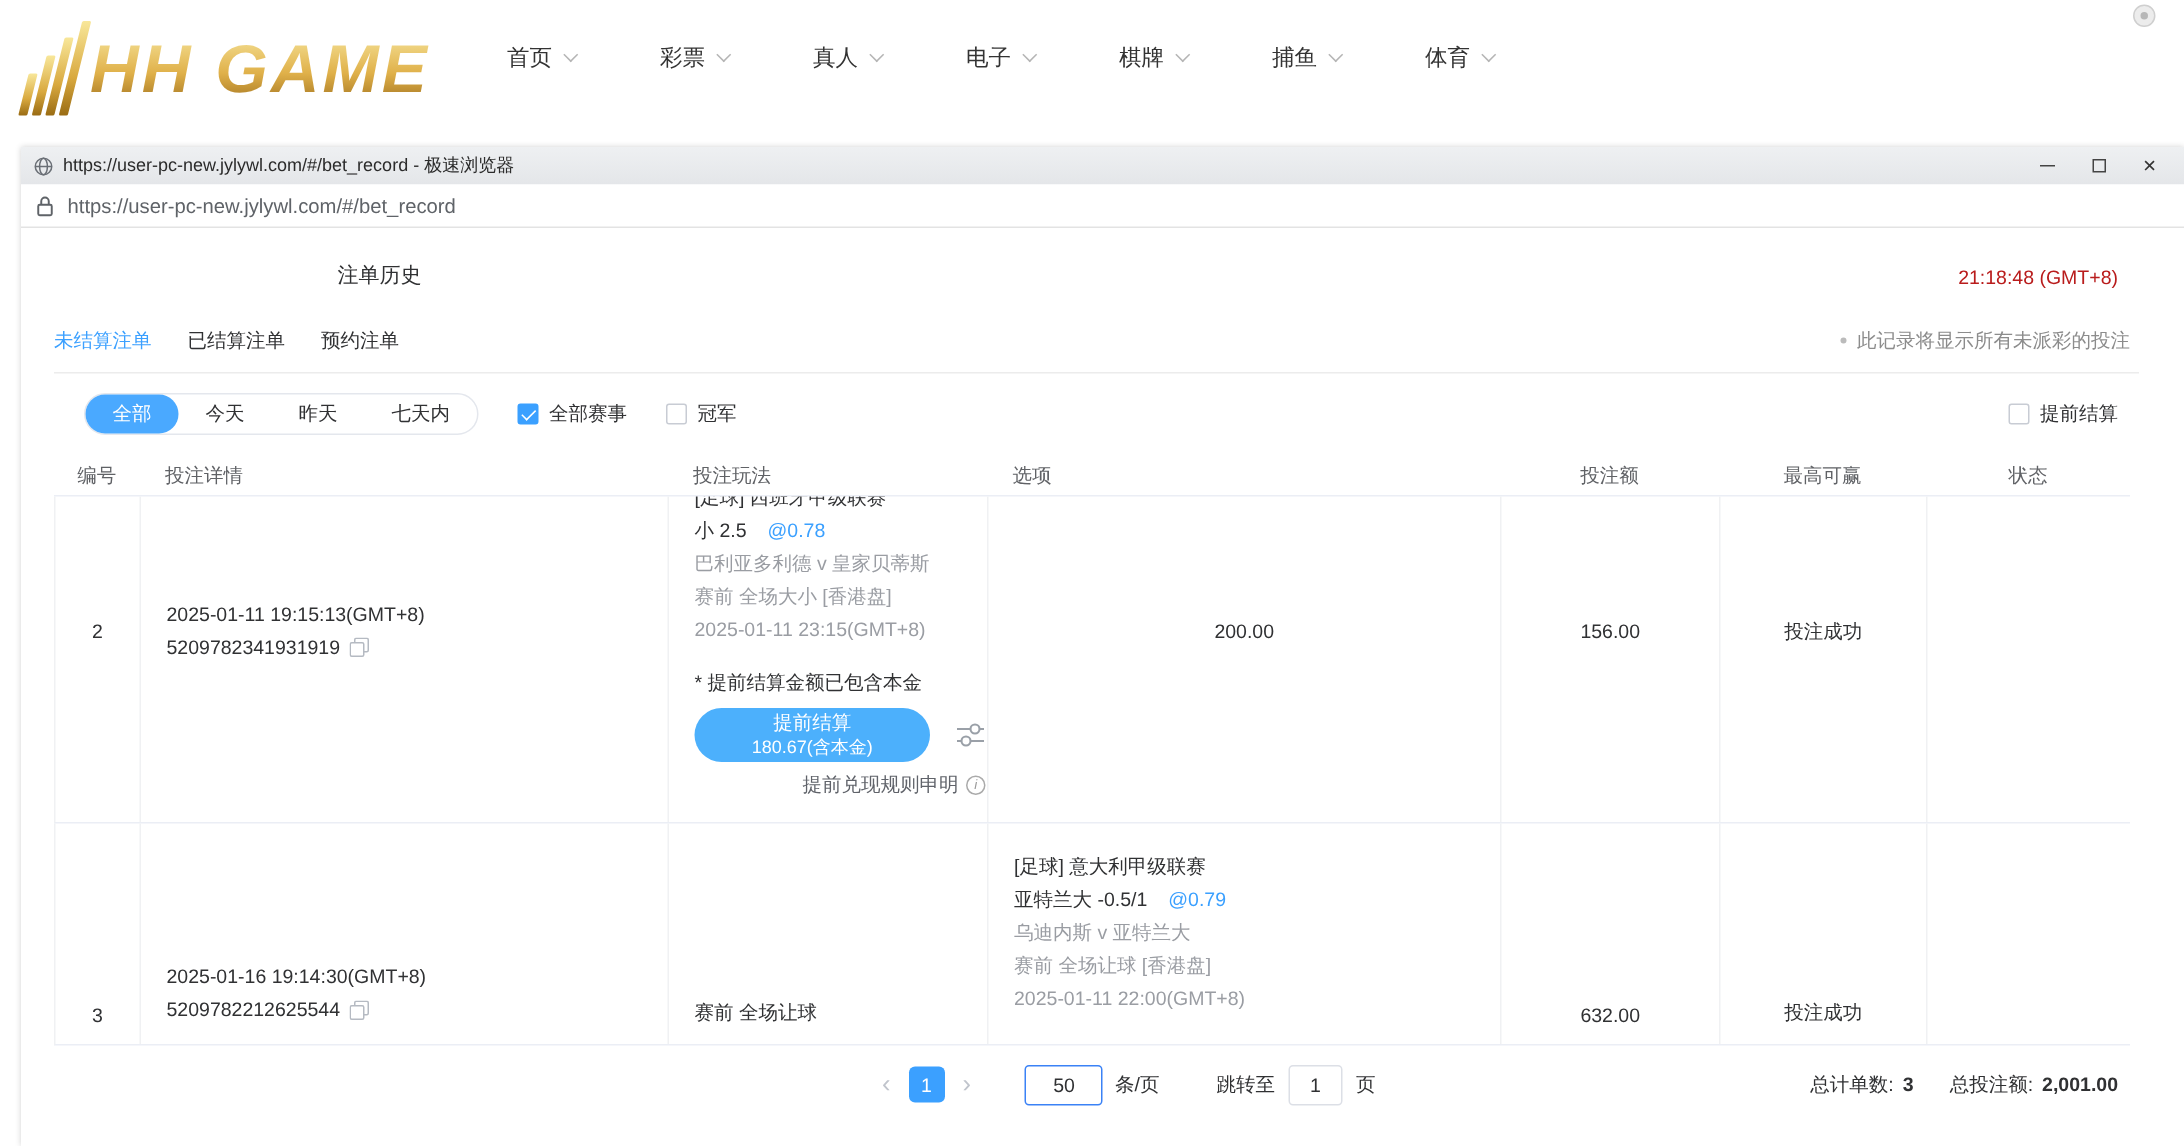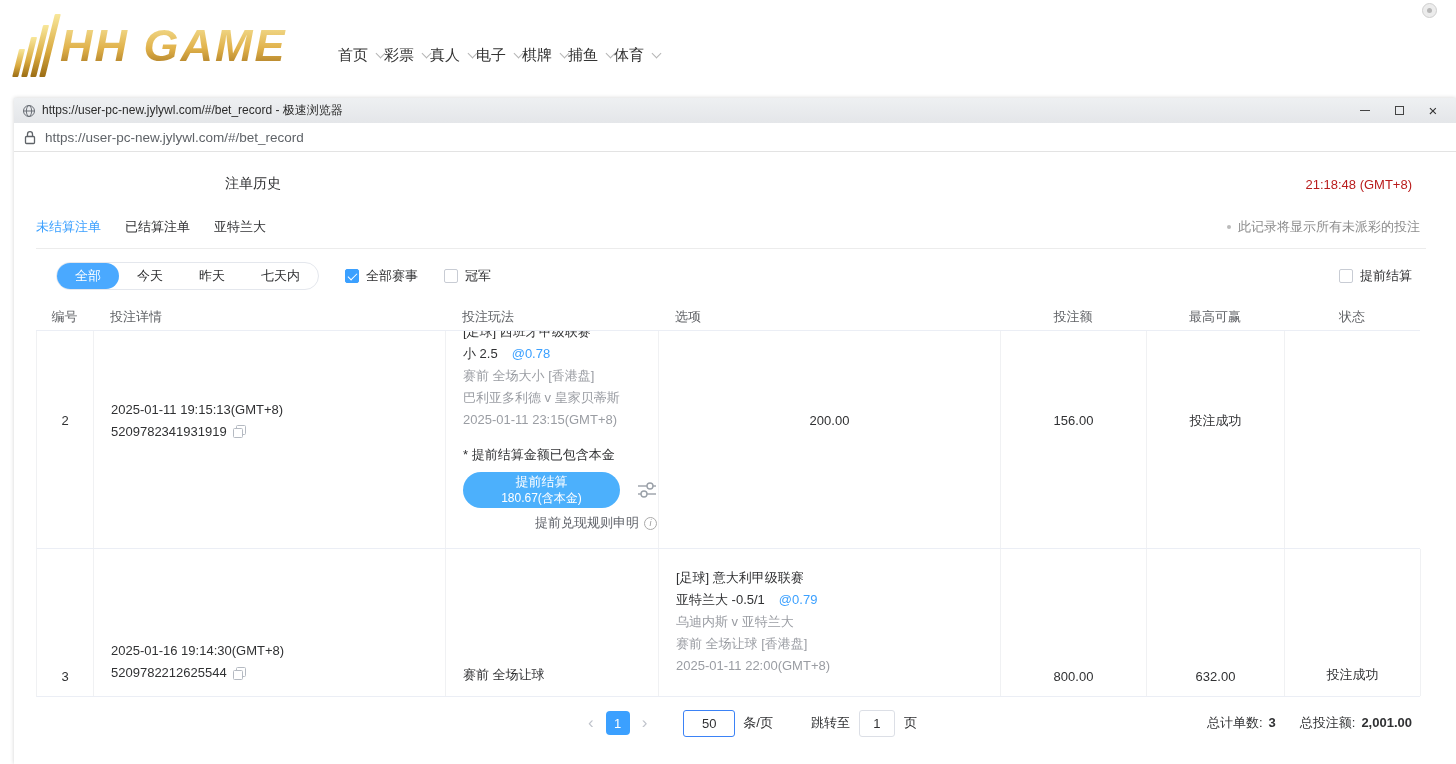--- a/index.html
+++ b/index.html
@@ -10,21 +10,21 @@
   .site-header { position:absolute; left:0; top:0; width:1456px; height:97px; background:#fff; }
   .logo { position:absolute; left:20px; top:14px; display:flex; align-items:flex-end; cursor:pointer; }
   .logo-bars { display:flex; align-items:flex-end; gap:3px; margin-right:7px; transform:skewX(-14deg); }
   .logo-bars i { display:block; width:6px; border-radius:1px;
     background:linear-gradient(180deg,#f8e79a 0%,#d9a93f 60%,#9a6c14 100%); }
   .logo-bars i:nth-child(1){height:28px;} .logo-bars i:nth-child(2){height:40px;}
   .logo-bars i:nth-child(3){height:52px;} .logo-bars i:nth-child(4){height:63px;}
   .logo-text { font-size:45px; font-weight:bold; font-style:italic; letter-spacing:2px; line-height:63px;
     background:linear-gradient(180deg,#f9eba6 5%,#e0b14a 55%,#8f5f12 100%);
     -webkit-background-clip:text; background-clip:text; color:transparent; }
-  .main-nav { position:absolute; left:338px; top:46px; display:flex; font-size:15px; color:#333;justify-content:space-between; }
+  .main-nav { position:absolute; left:338px; top:29px; display:flex; gap:56px; font-size:15px; color:#333;justify-content:space-between; }
   .nav-item { display:flex; align-items:center; cursor:pointer; }
   .chev { width:7px; height:7px; border-right:1.6px solid #b5b5b5; border-bottom:1.6px solid #b5b5b5;
     transform:rotate(45deg); margin-left:9px; margin-top:-4px; }
   .float-widget { position:absolute; right:19px; top:3px; width:15px; height:15px; border-radius:50%;
     background:#ececec; border:1px solid #cfcfcf; cursor:pointer; }
   .float-widget::after { content:''; position:absolute; left:4px; top:4px; width:5px; height:5px;
     border-radius:50%; background:#b7b7b7; }
 
   
   .browser { position:absolute; left:14px; top:98px; right:0; bottom:0; background:#fff;
@@ -205,21 +205,21 @@
   <div class="page-content">
 
     <div class="title-row">
       <span class="page-title">注单历史</span>
       <span class="clock">21:18:48 (GMT+8)</span>
     </div>
 
     <div class="tabs-row">
       <span class="tab active">未结算注单</span>
       <span class="tab">已结算注单</span>
-      <span class="tab">亚特兰大</span>
+      <span class="tab">预约注单</span>
       <span class="record-note">
         <span class="note-dot"></span>
         <span>此记录将显示所有未派彩的投注</span>
       </span>
     </div>
 
     <div class="filter-row">
       <div class="range-group">
         <span class="range-item active">全部</span>
         <span class="range-item">今天</span>
@@ -264,22 +264,22 @@
               </svg>
             </span>
           </div>
         </div>
         <div class="cell cell-option">
           <div class="opt-clip">
             <div class="opt-line">[足球] 西班牙甲级联赛</div>
             <div class="opt-line">
               <span>小 2.5</span><span class="opt-odds">@0.78</span>
             </div>
+            <div class="opt-line opt-gray">巴利亚多利德 v 皇家贝蒂斯</div>
             <div class="opt-line opt-gray">赛前 全场大小 [香港盘]</div>
-            <div class="opt-line opt-gray">巴利亚多利德 v 皇家贝蒂斯</div>
             <div class="opt-line opt-gray">2025-01-11 23:15(GMT+8)</div>
             <div class="early-note">* 提前结算金额已包含本金</div>
             <div class="cashout-row">
               <button class="cashout-btn">
                 <span>提前结算</span>
                 <span class="cashout-amount">180.67(含本金)</span>
               </button>
               <span class="slider-icon">
                 <svg width="22" height="18" viewBox="0 0 22 18">
                   <line x1="2" y1="5" x2="20" y2="5" stroke="#9aa0a8" stroke-width="1.4"></line>
@@ -317,21 +317,20 @@
         <div class="cell c-left sink">赛前 全场让球</div>
         <div class="cell cell-option opt-pad">
           <div class="opt-line">[足球] 意大利甲级联赛</div>
           <div class="opt-line">
             <span>亚特兰大 -0.5/1</span><span class="opt-odds">@0.79</span>
           </div>
           <div class="opt-line opt-gray">乌迪内斯 v 亚特兰大</div>
           <div class="opt-line opt-gray">赛前 全场让球 [香港盘]</div>
           <div class="opt-line opt-gray">2025-01-11 22:00(GMT+8)</div>
         </div>
-        <div class="cell c-center sink">800.00</div>
         <div class="cell c-center sink">632.00</div>
         <div class="cell c-center sink">投注成功</div>
       </div>
     </div>
 
     <div class="pagination-row">
       <div class="pager">
         <span class="page-arrow">‹</span>
         <span class="page-num">1</span>
         <span class="page-arrow">›</span>

